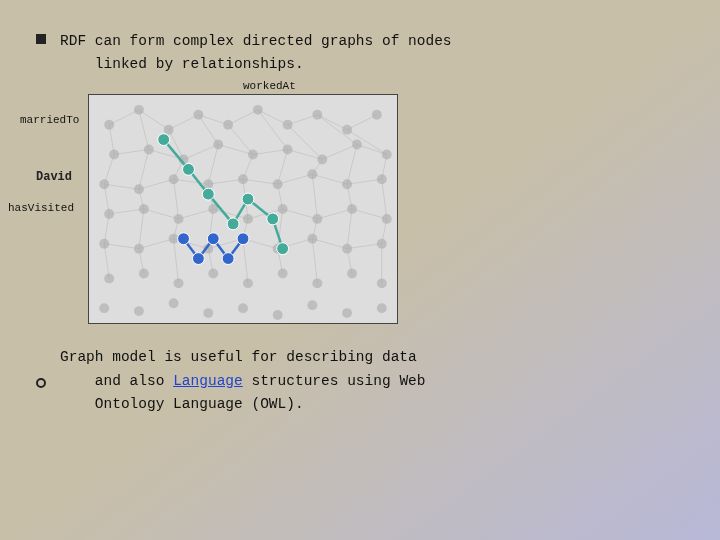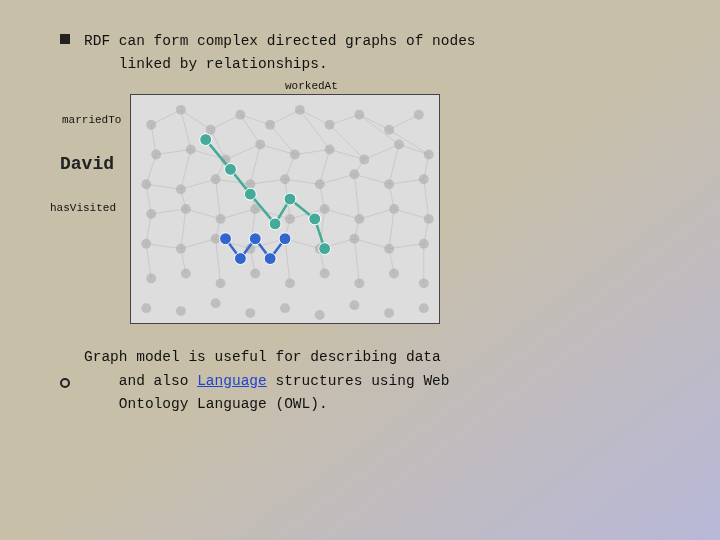--- a/index.html
+++ b/index.html
@@ -10,21 +10,21 @@
       background: #c8bfa8;
       font-family: 'Courier New', Courier, monospace;
       overflow: hidden;
       position: relative;
     }
 
     .slide {
       width: 720px;
       height: 540px;
       background: linear-gradient(to bottom right, #c8bfa8 50%, #b8b8d8 100%);
-      padding: 30px 60px;
+      padding: 30px 36px;
       position: relative;
     }
 
     
     .bullet-section {
       display: flex;
       align-items: flex-start;
       margin-bottom: 18px;
     }
 
@@ -46,25 +46,25 @@
 
     
     .diagram-container {
       display: flex;
       align-items: flex-start;
       margin-bottom: 22px;
       position: relative;
     }
 
     .david-label {
-      font-size: 18px;
+      font-size: 12px;
       font-family: 'Courier New', Courier, monospace;
       color: #222;
       font-weight: bold;
-      margin-top: 60px;
+      margin-top: 76px;
       margin-right: 6px;
       white-space: nowrap;
     }
 
     .graph-box {
       border: 1.5px solid #444;
       background: #ddd;
       width: 310px;
       height: 230px;
       position: relative;

